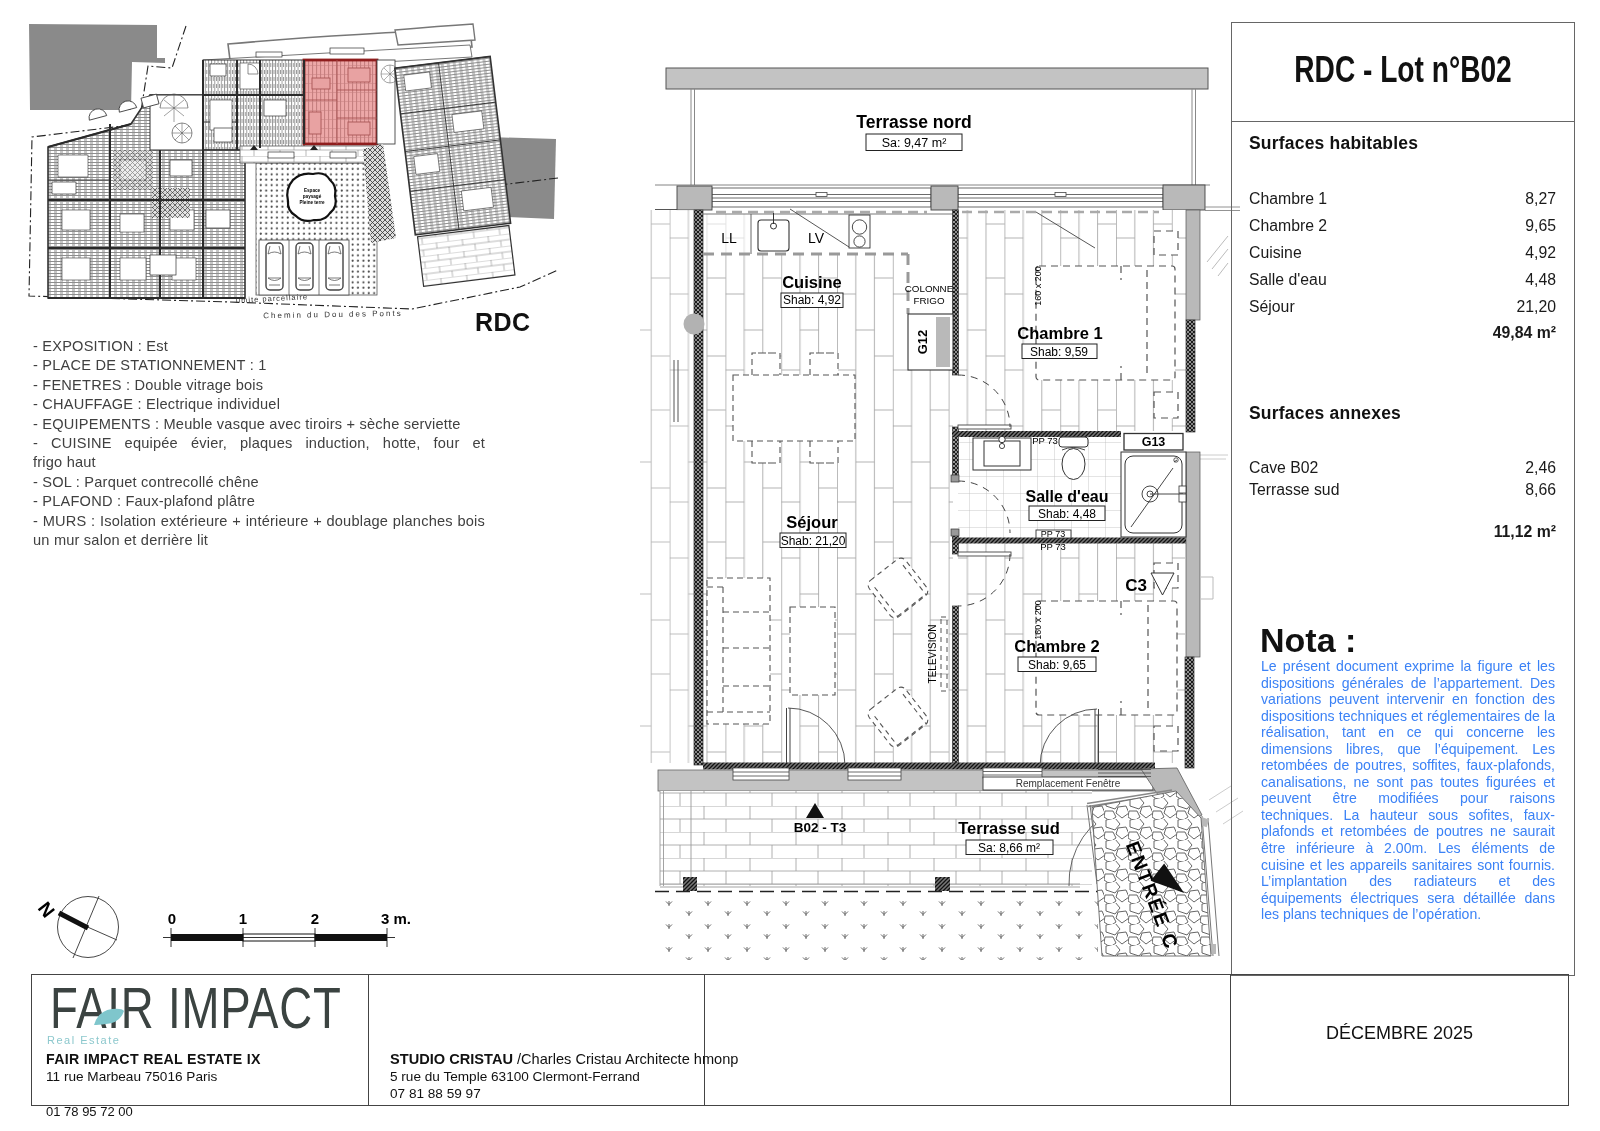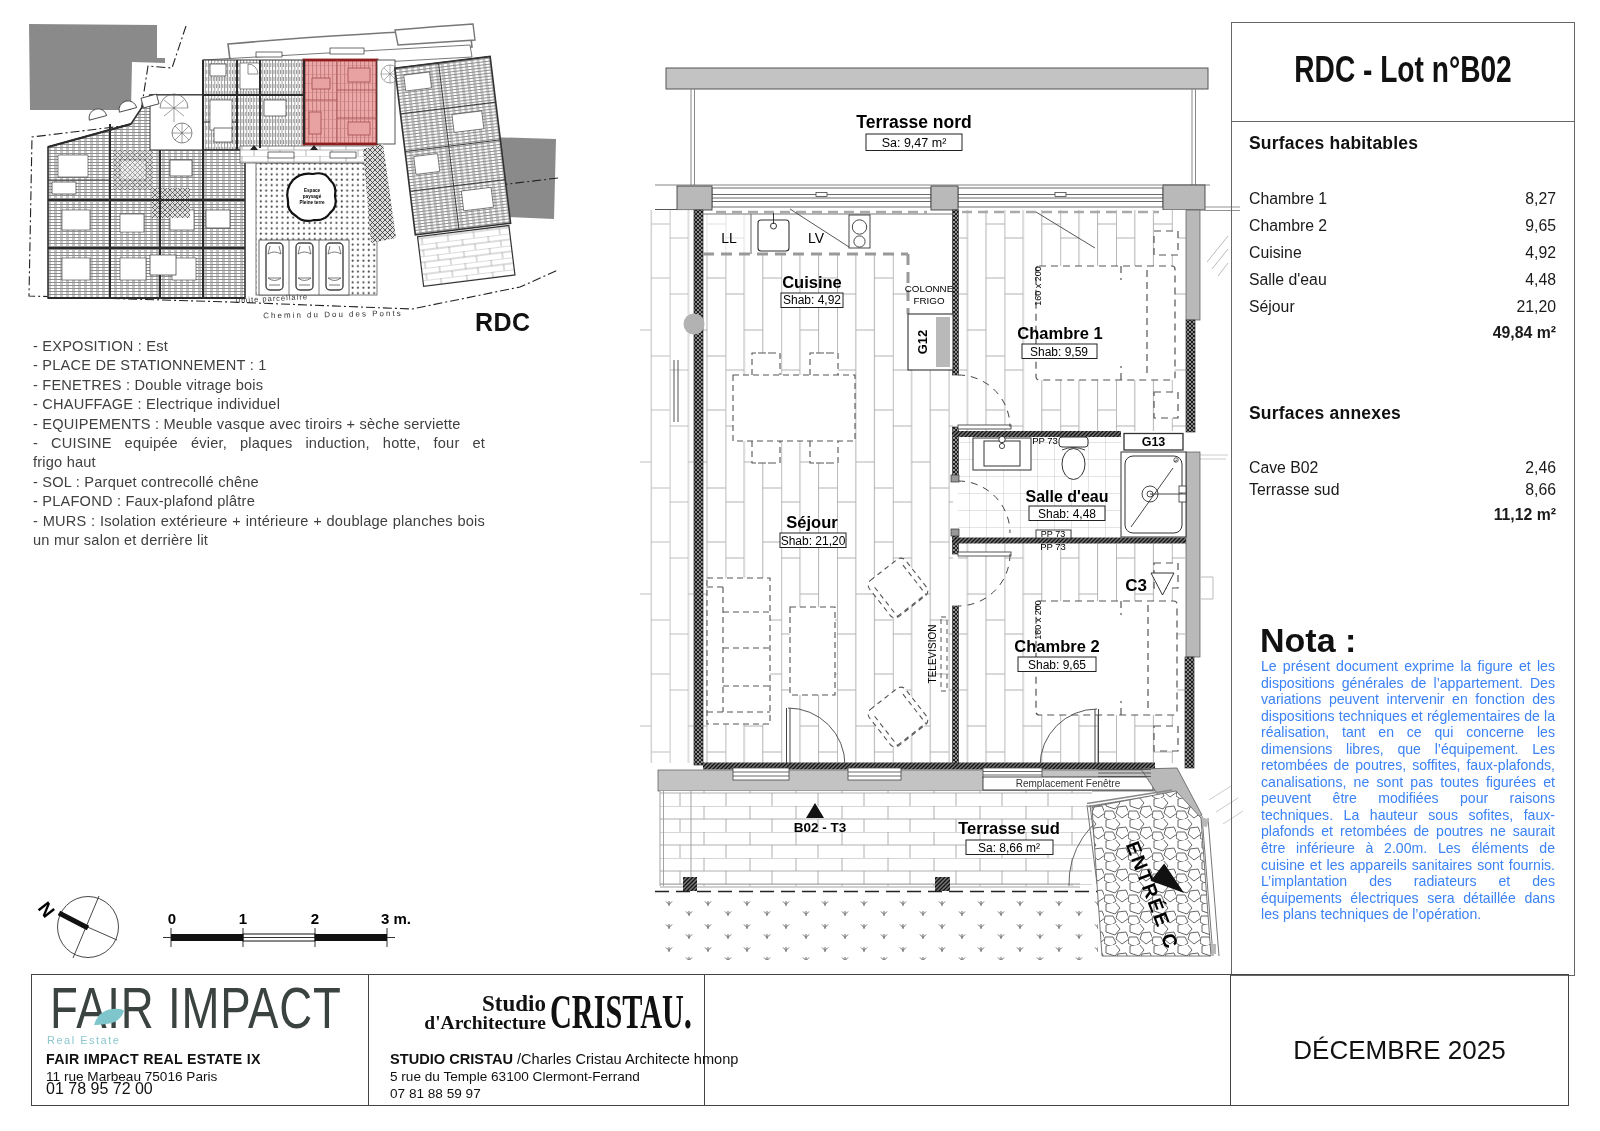--- a/index.html
+++ b/index.html
@@ -19,28 +19,28 @@
   .row span{float:right;font-weight:normal;}
   #nota-t{position:absolute;left:28px;top:598px;font-size:34px;font-weight:bold;}
   #nota-p{position:absolute;left:29px;top:635px;width:294px;font-size:14.1px;
           line-height:16.55px;text-align:justify;color:#3b82f6;}
   
   #footer{left:31px;top:974px;width:1536px;height:130px;border:1.4px solid #444;}
   .fdiv{position:absolute;top:0;bottom:0;border-left:1.3px solid #444;}
   #f-res{position:absolute;left:673px;width:527px;top:42px;text-align:center;}
   #f-res .t1{font-size:37px;font-weight:bold;letter-spacing:.5px;line-height:31px;transform:scaleX(0.79);}
   #f-res .t2{font-size:21px;margin-top:5px;}
-  #f-date{position:absolute;left:1199px;right:0;top:60px;text-align:center;font-size:26px;}
+  #f-date{position:absolute;left:1199px;right:0;top:48px;text-align:center;font-size:18px;}
   
   #fi-logo{position:absolute;left:18px;top:7px;font-size:57px;line-height:52px;color:#3b4341;letter-spacing:1px;
            transform:scaleX(0.80);transform-origin:0 0;white-space:nowrap;}
   #fi-re{position:absolute;left:15px;top:59px;font-size:11px;color:#8cc8cd;letter-spacing:1.5px;}
   #fi-b{position:absolute;left:14px;top:76px;font-size:14.2px;font-weight:bold;letter-spacing:.3px;}
   #fi-a1{position:absolute;left:14px;top:94px;font-size:13.6px;}
-  #fi-a2{position:absolute;left:14px;top:105px;font-size:16px;}
+  #fi-a2{position:absolute;left:14px;top:129px;font-size:13px;}
   
   #cr-logo{position:absolute;left:356px;top:20px;width:310px;}
   #cr-b{position:absolute;left:358px;top:76px;font-size:14.6px;}
   #cr-a1{position:absolute;left:358px;top:94px;font-size:13.6px;}
   #cr-a2{position:absolute;left:358px;top:111px;font-size:13.6px;}
 </style>
 </head>
 <body>
 <div id="page">
 
@@ -502,44 +502,38 @@
     <div class="row" style="top:194px">Chambre 2<span>9,65</span></div>
     <div class="row" style="top:221px">Cuisine<span>4,92</span></div>
     <div class="row" style="top:248px">Salle d'eau<span>4,48</span></div>
     <div class="row" style="top:275px">Séjour<span>21,20</span></div>
     <div class="row" style="top:301px">
         <b>49,84&nbsp;m²</b>
       </div>
     <div class="sect" style="top:380px">Surfaces annexes</div>
     <div class="row" style="top:436px">Cave B02<span>2,46</span></div>
     <div class="row" style="top:458px">Terrasse sud<span>8,66</span></div>
-    <div class="row" style="top:483px">
+    <div class="row" style="top:500px">
         <b>11,12&nbsp;m²</b>
       </div>
     <div id="nota-t">Nota :</div>
     <div id="nota-p">Le présent document exprime la figure et les dispositions générales de l’appartement. Des variations peuvent intervenir en fonction des dispositions techniques et réglementaires de la réalisation, tant en ce qui concerne les dimensions libres, que l’équipement. Les retombées de poutres, soffites, faux-plafonds, canalisations, ne sont pas toutes figurées et peuvent être modifiées pour raisons techniques. La hauteur sous sofites, faux-plafonds et retombées de poutres ne saurait être inférieure à 2.00m. Les éléments de cuisine et les appareils sanitaires sont fournis. L’implantation des radiateurs et des équipements électriques sera détaillée dans les plans techniques de l’opération.</div>
   </div>
 
   <div id="footer" class="abs">
     <div class="fdiv" style="left:336px"></div>
     <div class="fdiv" style="left:672px"></div>
     <div class="fdiv" style="left:1198px"></div>
     <div id="fi-logo">FAIR IMPACT</div>
     <svg style="position:absolute;left:60px;top:30px" width="34" height="24" viewBox="0 0 34 24">
       <path d="M2,20 Q6,6 20,4 Q30,3 32,6 Q28,18 14,19 Q6,20 2,20 Z" fill="#7fc6cc"></path>
     </svg>
     <div id="fi-re">Real Estate</div>
     <div id="fi-b">FAIR IMPACT REAL ESTATE IX</div>
     <div id="fi-a1">11 rue Marbeau 75016 Paris</div>
     <div id="fi-a2">01 78 95 72 00</div>
-    <div id="cr-logo">
-      <div style="text-align:right;width:158px;font-family:'Liberation Serif',serif;font-weight:bold;line-height:17px;">
-        <span style="font-size:23px;">Studio</span><br><span style="font-size:19.5px;">d'Architecture</span>
-      </div>
-      <div style="position:absolute;left:162px;top:-7px;font-size:48px;line-height:46px;font-family:'Liberation Serif',serif;font-weight:bold;letter-spacing:0;transform:scaleX(0.63);transform-origin:0 0;white-space:nowrap;">CRISTAU<span style="font-size:52px;">.</span></div>
-    </div>
     <div id="cr-b"><b>STUDIO CRISTAU</b> /Charles Cristau Architecte hmonp</div>
     <div id="cr-a1">5 rue du Temple 63100 Clermont-Ferrand</div>
     <div id="cr-a2">07 81 88 59 97</div>
     <div id="f-date">DÉCEMBRE 2025</div>
   </div>
 
 </div>
 
 </body></html>

